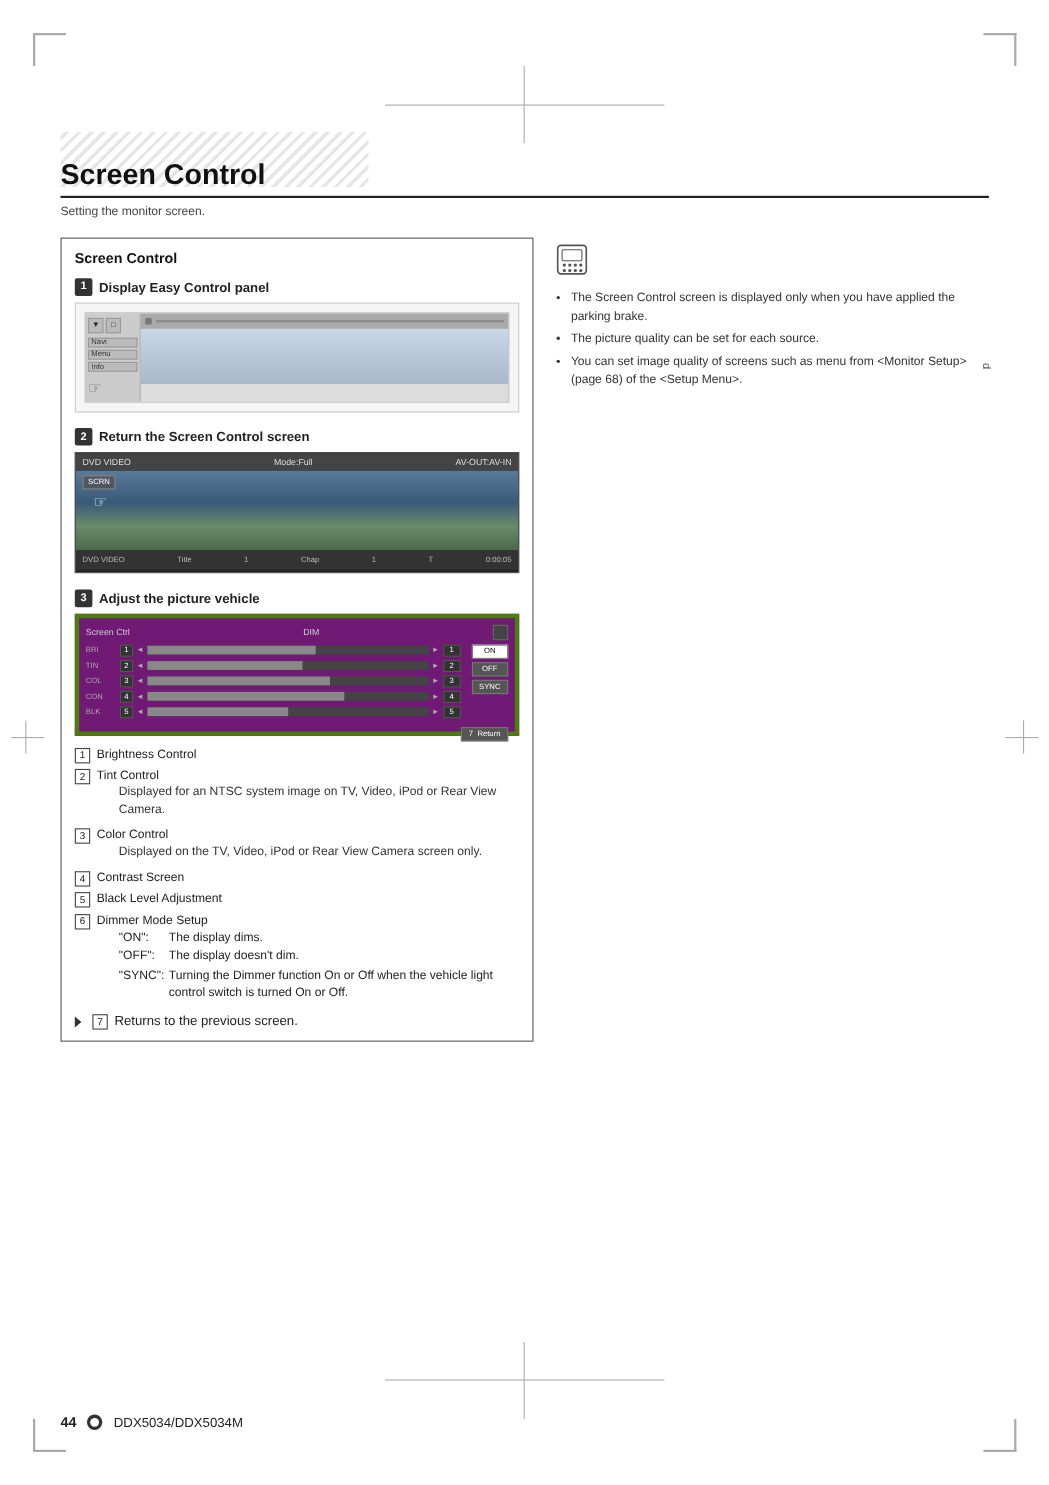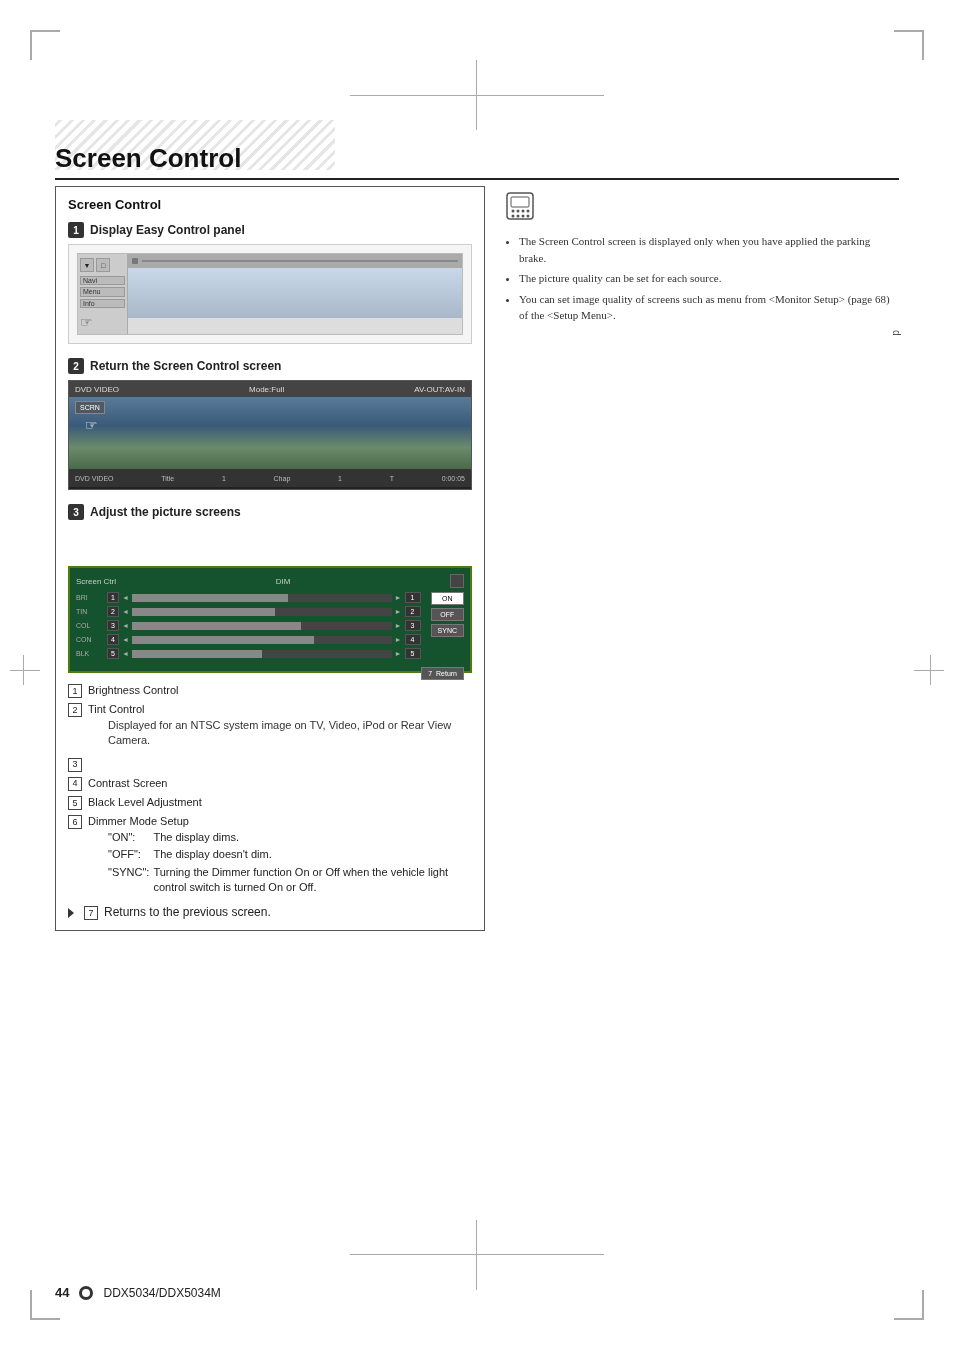--- a/index.html
+++ b/index.html
@@ -96,21 +96,20 @@
     .two-col {
       display: flex;
       gap: 20px;
     }
     .left-col {
       flex: 0 0 430px;
     }
     .right-col {
       flex: 1;
       padding-top: 5px;
-      font-family: Liberation Serif, serif;
     }
 
     
     .main-box {
       border: 1.5px solid #555;
       padding: 10px 12px;
       background: #fff;
     }
     .main-box-title {
       font-size: 13px;
@@ -260,25 +259,24 @@
       position: absolute;
       top: 20px;
       left: 16px;
       font-size: 14px;
       color: #fff;
     }
 
     
     .settings-img {
       width: 100%;
-      background: #14532d;
-      border: 2px solid #4d7c0f;
+      background: #701a75;
+      border: 4px solid #4d7c0f;
       margin-bottom: 10px;
       padding: 6px;
-      margin-top: 40px;
     }
     .settings-top-bar {
       display: flex;
       justify-content: space-between;
       align-items: center;
       margin-bottom: 4px;
     }
     .settings-title-text {
       color: #ccc;
       font-size: 8px;
@@ -502,20 +500,21 @@
 <div class="crosshair-v crosshair-bot-v"></div>
 
 <div class="stripe-deco"></div>
 
 <div class="right-side-note">d</div>
 
 <div class="page-content">
 
   <h1 class="section-title">Screen Control</h1>
   <div class="section-title-underline"></div>
+  <p class="subtitle">Setting the monitor screen.</p>
 
   <div class="two-col">
 
     <div class="left-col">
       <div class="main-box">
         <div class="main-box-title">Screen Control</div>
 
         
         <div class="step-label">
           <span class="step-num">1</span>
@@ -567,21 +566,21 @@
             <span>Chap</span>
             <span>1</span>
             <span>T</span>
             <span>0:00:05</span>
           </div>
         </div>
 
         
         <div class="step-label">
           <span class="step-num">3</span>
-          <span>Adjust the picture screens</span>
+          <span>Adjust the picture vehicle</span>
         </div>
         
         <div class="settings-img">
           <div class="settings-top-bar">
             <span class="settings-title-text">Screen Ctrl</span>
             <span class="settings-dim-text">DIM</span>
             <div style="width:14px;height:14px;border:1px solid #666;background:#444;"></div>
           </div>
           <div class="settings-rows-area">
             <div class="settings-rows-left">
@@ -684,20 +683,24 @@
           </li>
           <li>
             <span class="num-box">2</span>
             <div>
               <span>Tint Control</span>
               <div class="num-list-sub">Displayed for an NTSC system image on TV, Video, iPod or Rear View Camera.</div>
             </div>
           </li>
           <li>
             <span class="num-box">3</span>
+            <div>
+              <span>Color Control</span>
+              <div class="num-list-sub">Displayed on the TV, Video, iPod or Rear View Camera screen only.</div>
+            </div>
           </li>
           <li>
             <span class="num-box">4</span>
             <span>Contrast Screen</span>
           </li>
           <li>
             <span class="num-box">5</span>
             <span>Black Level Adjustment</span>
           </li>
           <li>

